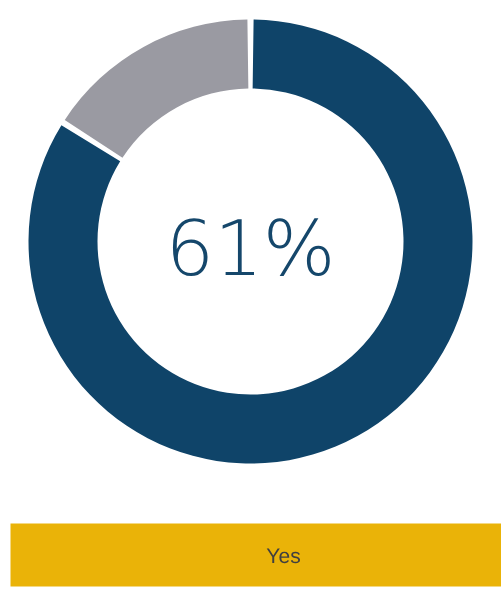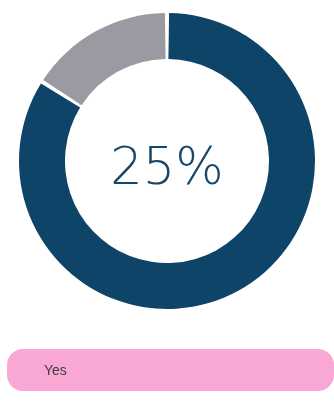--- a/index.html
+++ b/index.html
@@ -61,24 +61,24 @@
     white-space: nowrap;
   }
 
   
   #legend-bar {
     position: absolute;
     left: 7px;
     top: 349px;
     width: 327px;
     height: 42px;
-    background: #f9a8d4;
+    background: #eab308;
     display: flex;
     align-items: center;
-    border-radius: 16px;
+    justify-content: center;
   }
   .legend-item {
     display: flex;
     align-items: center;
   }
   .legend-swatch {
     width: 18px;
     height: 18px;
     flex: none;
   }
@@ -99,21 +99,21 @@
 
     <svg id="donut-svg" width="334" height="330" viewBox="0 0 334 330">
 
       <g id="slices">
           <path d="M 169.0664026901935 13.014426446622963 A 148 148 0 1 1 40.94441374682886 83.45008591642842 L 80.12385271740908 107.55343759105202 A 102 102 0 1 0 168.42414239459282 59.00994255105097 Z" fill="#0f4469"></path>
           <path d="M 43.15888160807364 79.9606429231026 A 148 148 0 0 1 164.93359730980646 13.014426446622963 L 165.57585760540715 59.00994255105097 A 102 102 0 0 0 81.6500400271859 105.1485512037599 Z" fill="#9a9aa2"></path>
         </g>
     </svg>
 
     <div id="center-label">
-      <span id="center-value">25%</span>
+      <span id="center-value">61%</span>
     </div>
   </div>
 
   <div id="legend-bar">
     <div class="legend-item">
       <span class="legend-swatch"></span>
       <span class="legend-label">Yes</span>
     </div>
   </div>
 

